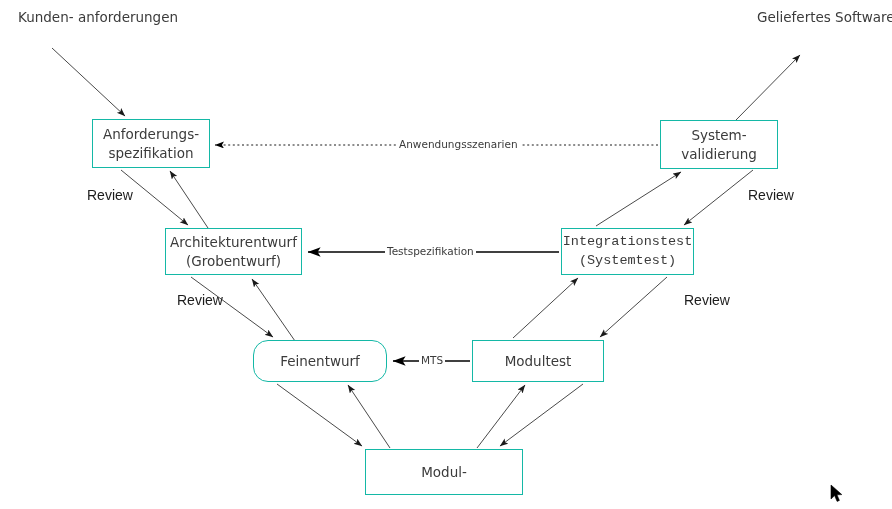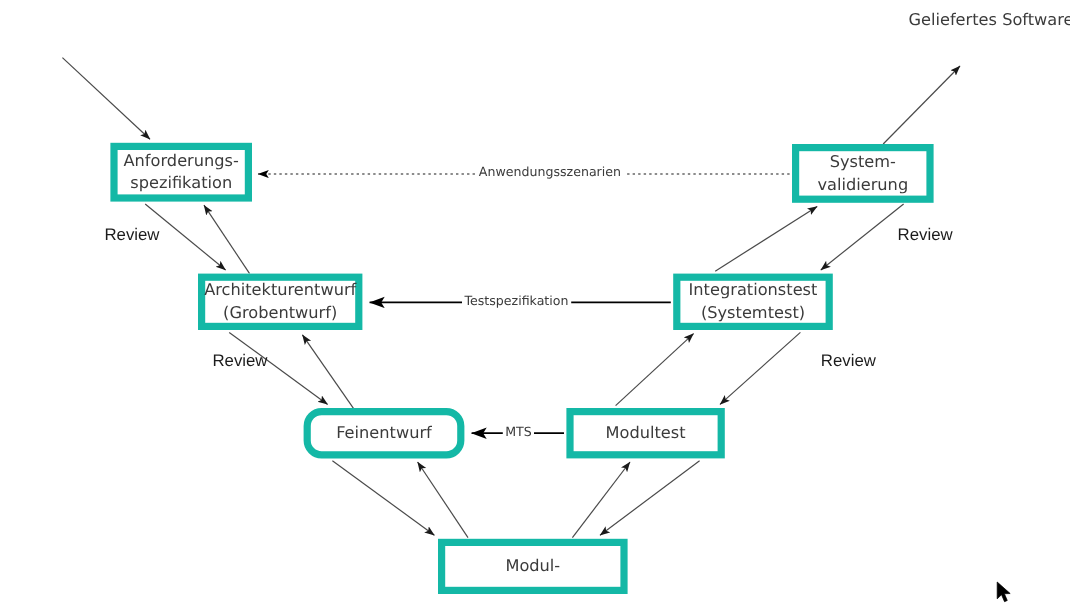--- a/index.html
+++ b/index.html
@@ -18,21 +18,21 @@
   svg.edges {
     position: absolute;
     left: 0;
     top: 0;
     width: 892px;
     height: 509px;
   }
   .node {
     position: absolute;
     box-sizing: border-box;
-    border: 6px solid #14b8a6;
+    border: 1px solid #14b8a6;
     background: #ffffff;
     display: flex;
     flex-direction: column;
     align-items: center;
     justify-content: center;
     color: #3b3b3b;
     font-size: 13.5px;
     line-height: 1.35;
     text-align: center;
     white-space: nowrap;
@@ -113,20 +113,24 @@
       <line x1="753" y1="170" x2="684" y2="225" marker-end="url(#ah)"></line>
 
       <line x1="658" y1="145" x2="215" y2="145" stroke="#1a1a1a" stroke-width="1" stroke-dasharray="2,2.6" marker-end="url(#ahs)"></line>
 
       <line x1="559" y1="252" x2="308" y2="252" stroke="#000000" stroke-width="1.4" marker-end="url(#ahs)"></line>
 
       <line x1="470" y1="361" x2="393" y2="361" stroke="#000000" stroke-width="1.4" marker-end="url(#ahs)"></line>
     </g>
   </svg>
 
+  <div class="freetext" style="left:18px; top:8px; width:110px;">
+    <span class="ln">Kunden-</span>
+    <span class="ln">anforderungen</span>
+  </div>
 
   <div class="freetext" style="left:757px; top:8px; width:132px;text-align:right;">
     <span class="ln">Geliefertes Software</span>
     
   </div>
 
   <div class="node" style="left:92px; top:119px; width:118px; height:49px;">
     <span class="ln">Anforderungs-</span>
     <span class="ln">spezifikation</span>
   </div>
@@ -134,21 +138,21 @@
   <div class="node" style="left:660px; top:120px; width:118px; height:49px;">
     <span class="ln">System-</span>
     <span class="ln">validierung</span>
   </div>
 
   <div class="node" style="left:165px; top:228px; width:137px; height:47px;">
     <span class="ln">Architekturentwurf</span>
     <span class="ln">(Grobentwurf)</span>
   </div>
 
-  <div class="node" style="left:561px; top:228px; width:133px; height:47px;">
+  <div class="node" style="left:561px; top:228px; width:133px; height:47px;font-family:Liberation Mono, monospace;">
     <span class="ln">Integrationstest</span>
     <span class="ln">(Systemtest)</span>
   </div>
 
   <div class="node" style="left:253px; top:340px; width:134px; height:42px;border-radius:15px;">
     <span class="ln">Feinentwurf</span>
   </div>
 
   <div class="node" style="left:472px; top:340px; width:132px; height:42px;">
     <span class="ln">Modultest</span>

